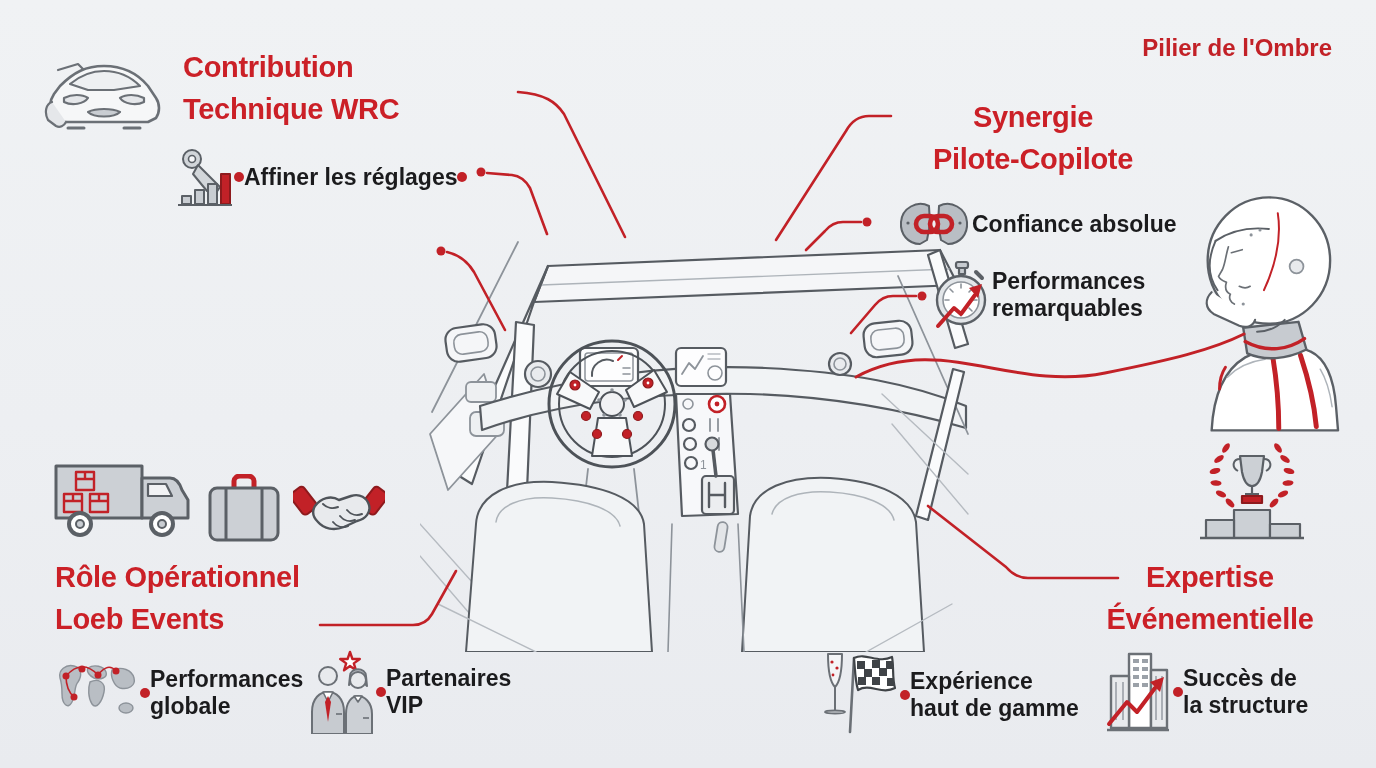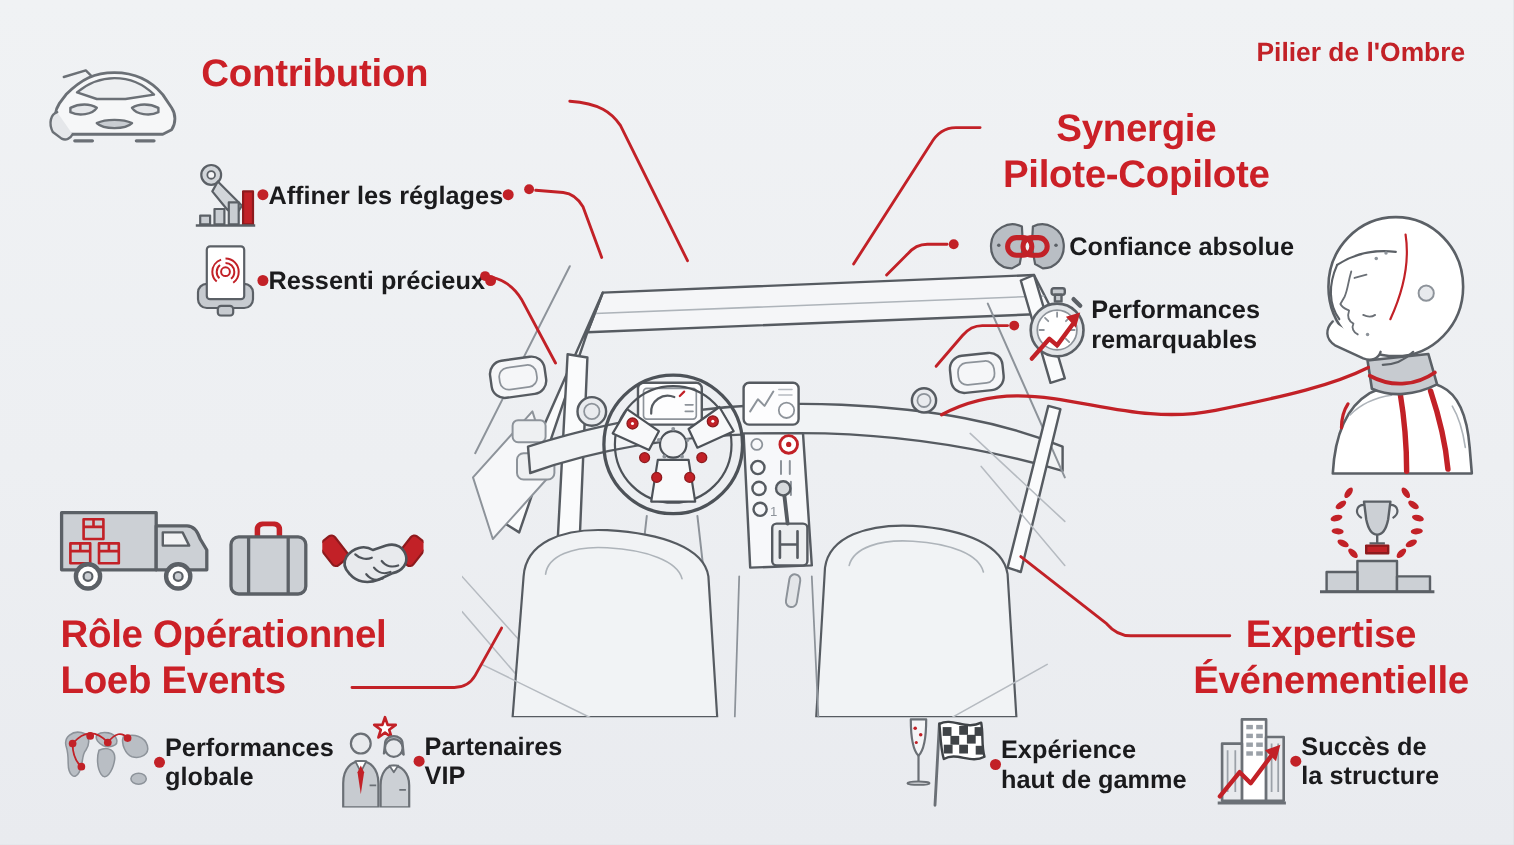--- a/index.html
+++ b/index.html
@@ -1,20 +1,20 @@
 <!DOCTYPE html>
 <html><head>
 <meta charset="utf-8">
 <style>
   html,body{margin:0;padding:0;}
   body{font-family:"Liberation Sans","DejaVu Sans",sans-serif;background:#dfe2e6;}
   .canvas{position:relative;width:1376px;height:768px;overflow:hidden;
     background:linear-gradient(180deg,#f0f2f4 0%,#edeff2 55%,#e9ebef 100%);}
   .abs{position:absolute;}
-  .title{font-weight:900;font-size:35px;line-height:42px;color:#cb2027;letter-spacing:-0.3px;}
+  .title{font-weight:900;font-size:29px;line-height:42px;color:#cb2027;letter-spacing:-0.3px;}
   .title.center{text-align:center;}
   .corner{font-weight:800;font-size:24px;color:#c22127;}
   .row{position:absolute;display:flex;align-items:center;gap:0;}
   .btext{font-weight:600;font-size:23px;line-height:27px;color:#1b1b1d;white-space:nowrap;}
   .rdot{width:10px;height:10px;border-radius:50%;background:#c22127;flex:0 0 auto;}
   svg{display:block;}
   .overlay{pointer-events:none;}
 </style>
 </head>
 <body>
@@ -146,59 +146,41 @@
       <path d="M20,48 C28,44 38,44 44,48 C40,54 28,56 20,52 Z" fill="#e5e7ea" stroke-width="2.2"></path>
       <path d="M100,48 C92,44 82,44 76,48 C80,54 92,56 100,52 Z" fill="#e5e7ea" stroke-width="2.2"></path>
       <path d="M44,62 C52,58 68,58 76,62 C70,68 50,68 44,62 Z" fill="#c9cdd2" stroke-width="2.2"></path>
       <path d="M8,52 C2,54 0,62 4,70 L12,76 C16,78 20,76 22,72" fill="#e5e7ea" stroke-width="2.2"></path>
       <path d="M24,78 h16 M80,78 h16" stroke-width="3"></path>
     </g>
   </svg>
 
   <div class="abs title" style="left:183px;top:46px">
     <div>Contribution</div>
+    <div>Technique WRC</div>
   </div>
 
   <div class="row" style="left:176px;top:146px">
     <svg width="58" height="62" viewBox="0 0 58 62">
       <g stroke="#5b6066" stroke-width="2" stroke-linejoin="round">
         <circle cx="16" cy="13" r="9" fill="#d2d6da"></circle>
         <circle cx="16" cy="13" r="3.5" fill="#f5f6f8" stroke-width="1.6"></circle>
         <path d="M22,19 L44,41 L40,47 L34,41 L31,45 L26,39 L17,28 Z" fill="#d2d6da"></path>
         <rect x="6" y="50" width="9" height="8" fill="#c9cdd2"></rect>
         <rect x="19" y="44" width="9" height="14" fill="#c9cdd2"></rect>
         <rect x="32" y="38" width="9" height="20" fill="#c9cdd2"></rect>
         <rect x="45" y="28" width="9" height="30" fill="#c22127" stroke="#8e1a1d"></rect>
         <path d="M2,59 H56" fill="none" stroke-width="2.2"></path>
       </g>
     </svg>
     <span class="rdot"></span>
     <div class="btext">Affiner les réglages</div>
     <span class="rdot"></span>
   </div>
 
-  <div class="row" style="left:176px;top:222px">
-    <svg width="58" height="66" viewBox="0 0 58 66">
-      <g stroke="#5b6066" stroke-width="2" stroke-linejoin="round">
-        <rect x="4" y="36" width="50" height="22" rx="8" fill="#c7cbd0"></rect>
-        <rect x="22" y="56" width="14" height="9" rx="3" fill="#c7cbd0"></rect>
-        <rect x="12" y="2" width="34" height="48" rx="3" fill="#ffffff"></rect>
-        <g fill="none" stroke="#c22127" stroke-width="1.8">
-          <circle cx="29" cy="25" r="4"></circle>
-          <path d="M29,13 a12,12 0 0 1 12,12 a12,12 0 0 1 -5,10"></path>
-          <path d="M29,17 a8,8 0 0 1 8,8 a8,8 0 0 1 -3,6.5"></path>
-          <path d="M25,14 a12,12 0 0 0 -8,11 a12,12 0 0 0 4,9"></path>
-          <path d="M24,19 a8,8 0 0 0 -3,6 a8,8 0 0 0 2.5,6"></path>
-        </g>
-      </g>
-    </svg>
-    <span class="rdot"></span>
-    <div class="btext">Ressenti précieux</div>
-    <span class="rdot"></span>
-  </div>
 
   <div class="abs title center" style="left:868px;top:96px;width:330px">
     <div>Synergie</div>
     <div>Pilote-Copilote</div>
   </div>
 
   <div class="row" style="left:896px;top:198px">
     <svg width="76" height="52" viewBox="0 0 76 52">
       <g stroke="#5b6066" stroke-width="2" stroke-linejoin="round">
         <path d="M33,8 C21,2 6,10 5,24 C4,36 12,46 24,46 L31,42 L34,26 Z" fill="#b9bec4"></path>

